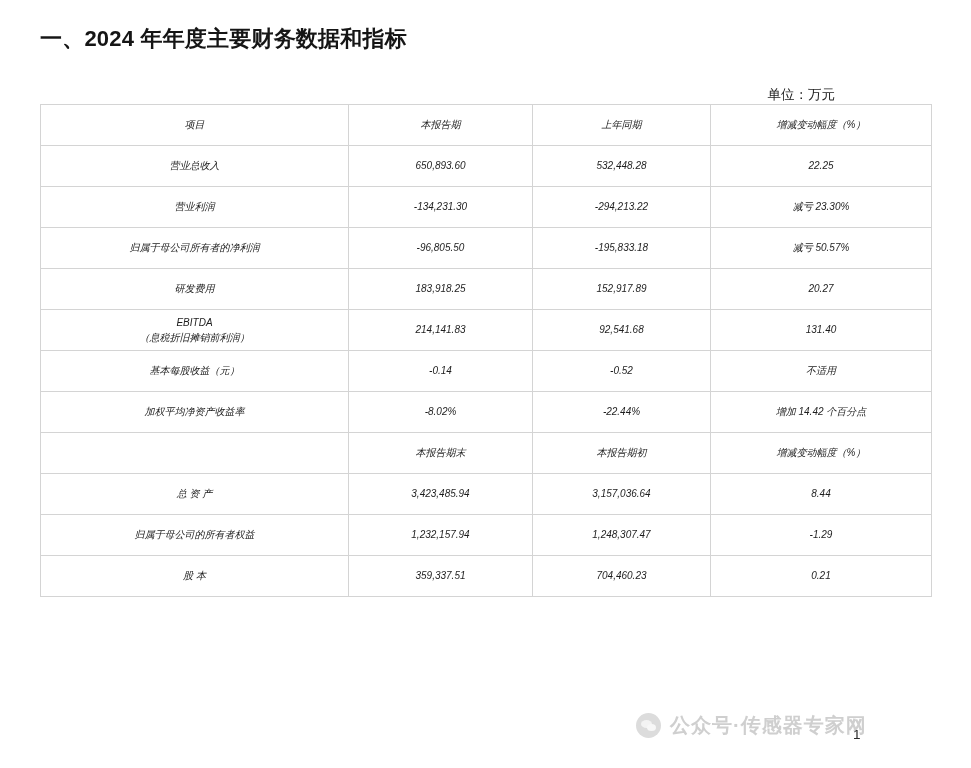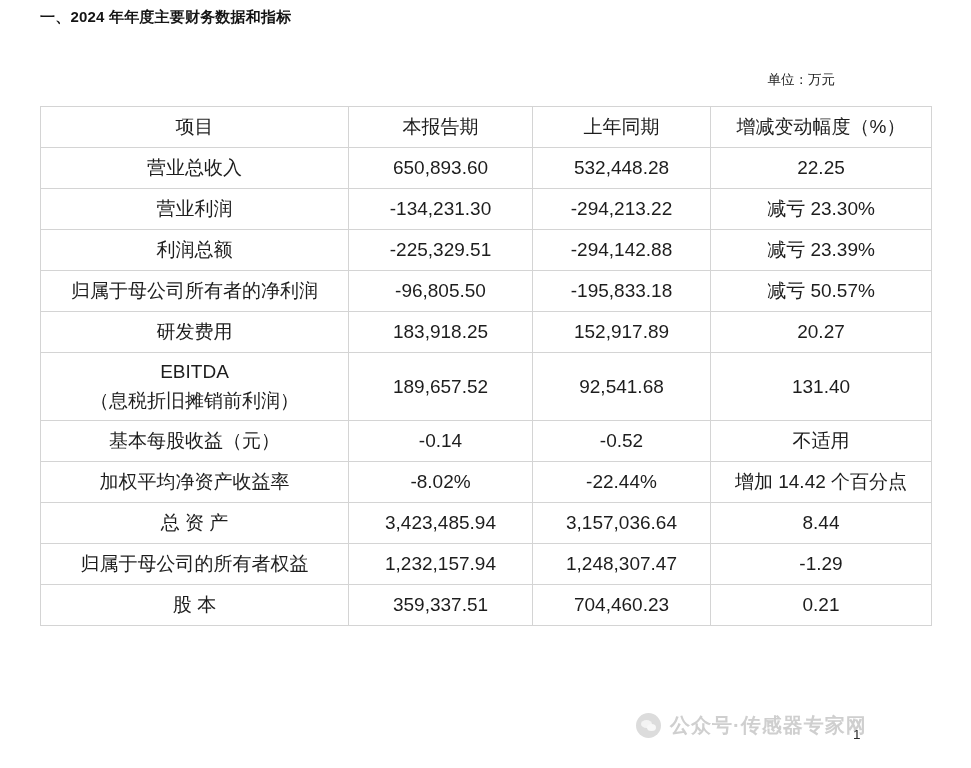--- a/index.html
+++ b/index.html
@@ -16,39 +16,39 @@
     overflow: hidden;
   }
   .page {
     position: relative;
     width: 971px;
     height: 768px;
     box-sizing: border-box;
     padding: 0 40px;
   }
   .doc-title {
-    font-size: 15px;
+    font-size: 22px;
     font-weight: bold;
     color: #151515;
-    padding-top: 8px;
+    padding-top: 24px;
     letter-spacing: 0.2px;
   }
   .unit-line {
     text-align: right;
     font-size: 13.5px;
     color: #222;
-    margin-top: 44px;
+    margin-top: 32px;
     padding-right: 96px;
   }
   table.fin {
-    margin-top: 17px;
     border-collapse: collapse;
     width: 891px;
     table-layout: fixed;
-    font-size: 19px;
+    font-size: 10px;
+    font-style: italic;
   }
   table.fin td {
     border: 1px solid #d4d4d4;
     height: 41px;
     text-align: center;
     vertical-align: middle;
     padding: 4px 8px;
     color: #1d1d1d;
     line-height: 1.55;
     box-sizing: border-box;
@@ -146,26 +146,20 @@
         <td>22.25</td>
       </tr>
 
       <tr>
         <td class="label">营业利润</td>
         <td>-134,231.30</td>
         <td>-294,213.22</td>
         <td>减亏 23.30%</td>
       </tr>
 
-      <tr>
-        <td class="label">利润总额</td>
-        <td>-225,329.51</td>
-        <td>-294,142.88</td>
-        <td>减亏 23.39%</td>
-      </tr>
 
       <tr>
         <td class="label">归属于母公司所有者的净利润</td>
         <td>-96,805.50</td>
         <td>-195,833.18</td>
         <td>减亏 50.57%</td>
       </tr>
 
 
       <tr>
@@ -173,39 +167,45 @@
         <td>183,918.25</td>
         <td>152,917.89</td>
         <td>20.27</td>
       </tr>
 
       <tr class="tall">
         <td class="label two-line">
           <div>EBITDA</div>
           <div>（息税折旧摊销前利润）</div>
         </td>
-        <td>189,657.52</td>
+        <td>214,141.83</td>
         <td>92,541.68</td>
         <td>131.40</td>
       </tr>
 
       <tr>
         <td class="label">基本每股收益（元）</td>
         <td>-0.14</td>
         <td>-0.52</td>
         <td>不适用</td>
       </tr>
 
       <tr>
         <td class="label">加权平均净资产收益率</td>
         <td>-8.02%</td>
         <td>-22.44%</td>
         <td>增加 14.42 个百分点</td>
       </tr>
 
+      <tr class="head">
+        <td></td>
+        <td>本报告期末</td>
+        <td>本报告期初</td>
+        <td>增减变动幅度（%）</td>
+      </tr>
 
       <tr>
         <td class="label">总 资 产</td>
         <td>3,423,485.94</td>
         <td>3,157,036.64</td>
         <td>8.44</td>
       </tr>
 
       <tr>
         <td class="label">归属于母公司的所有者权益</td>

